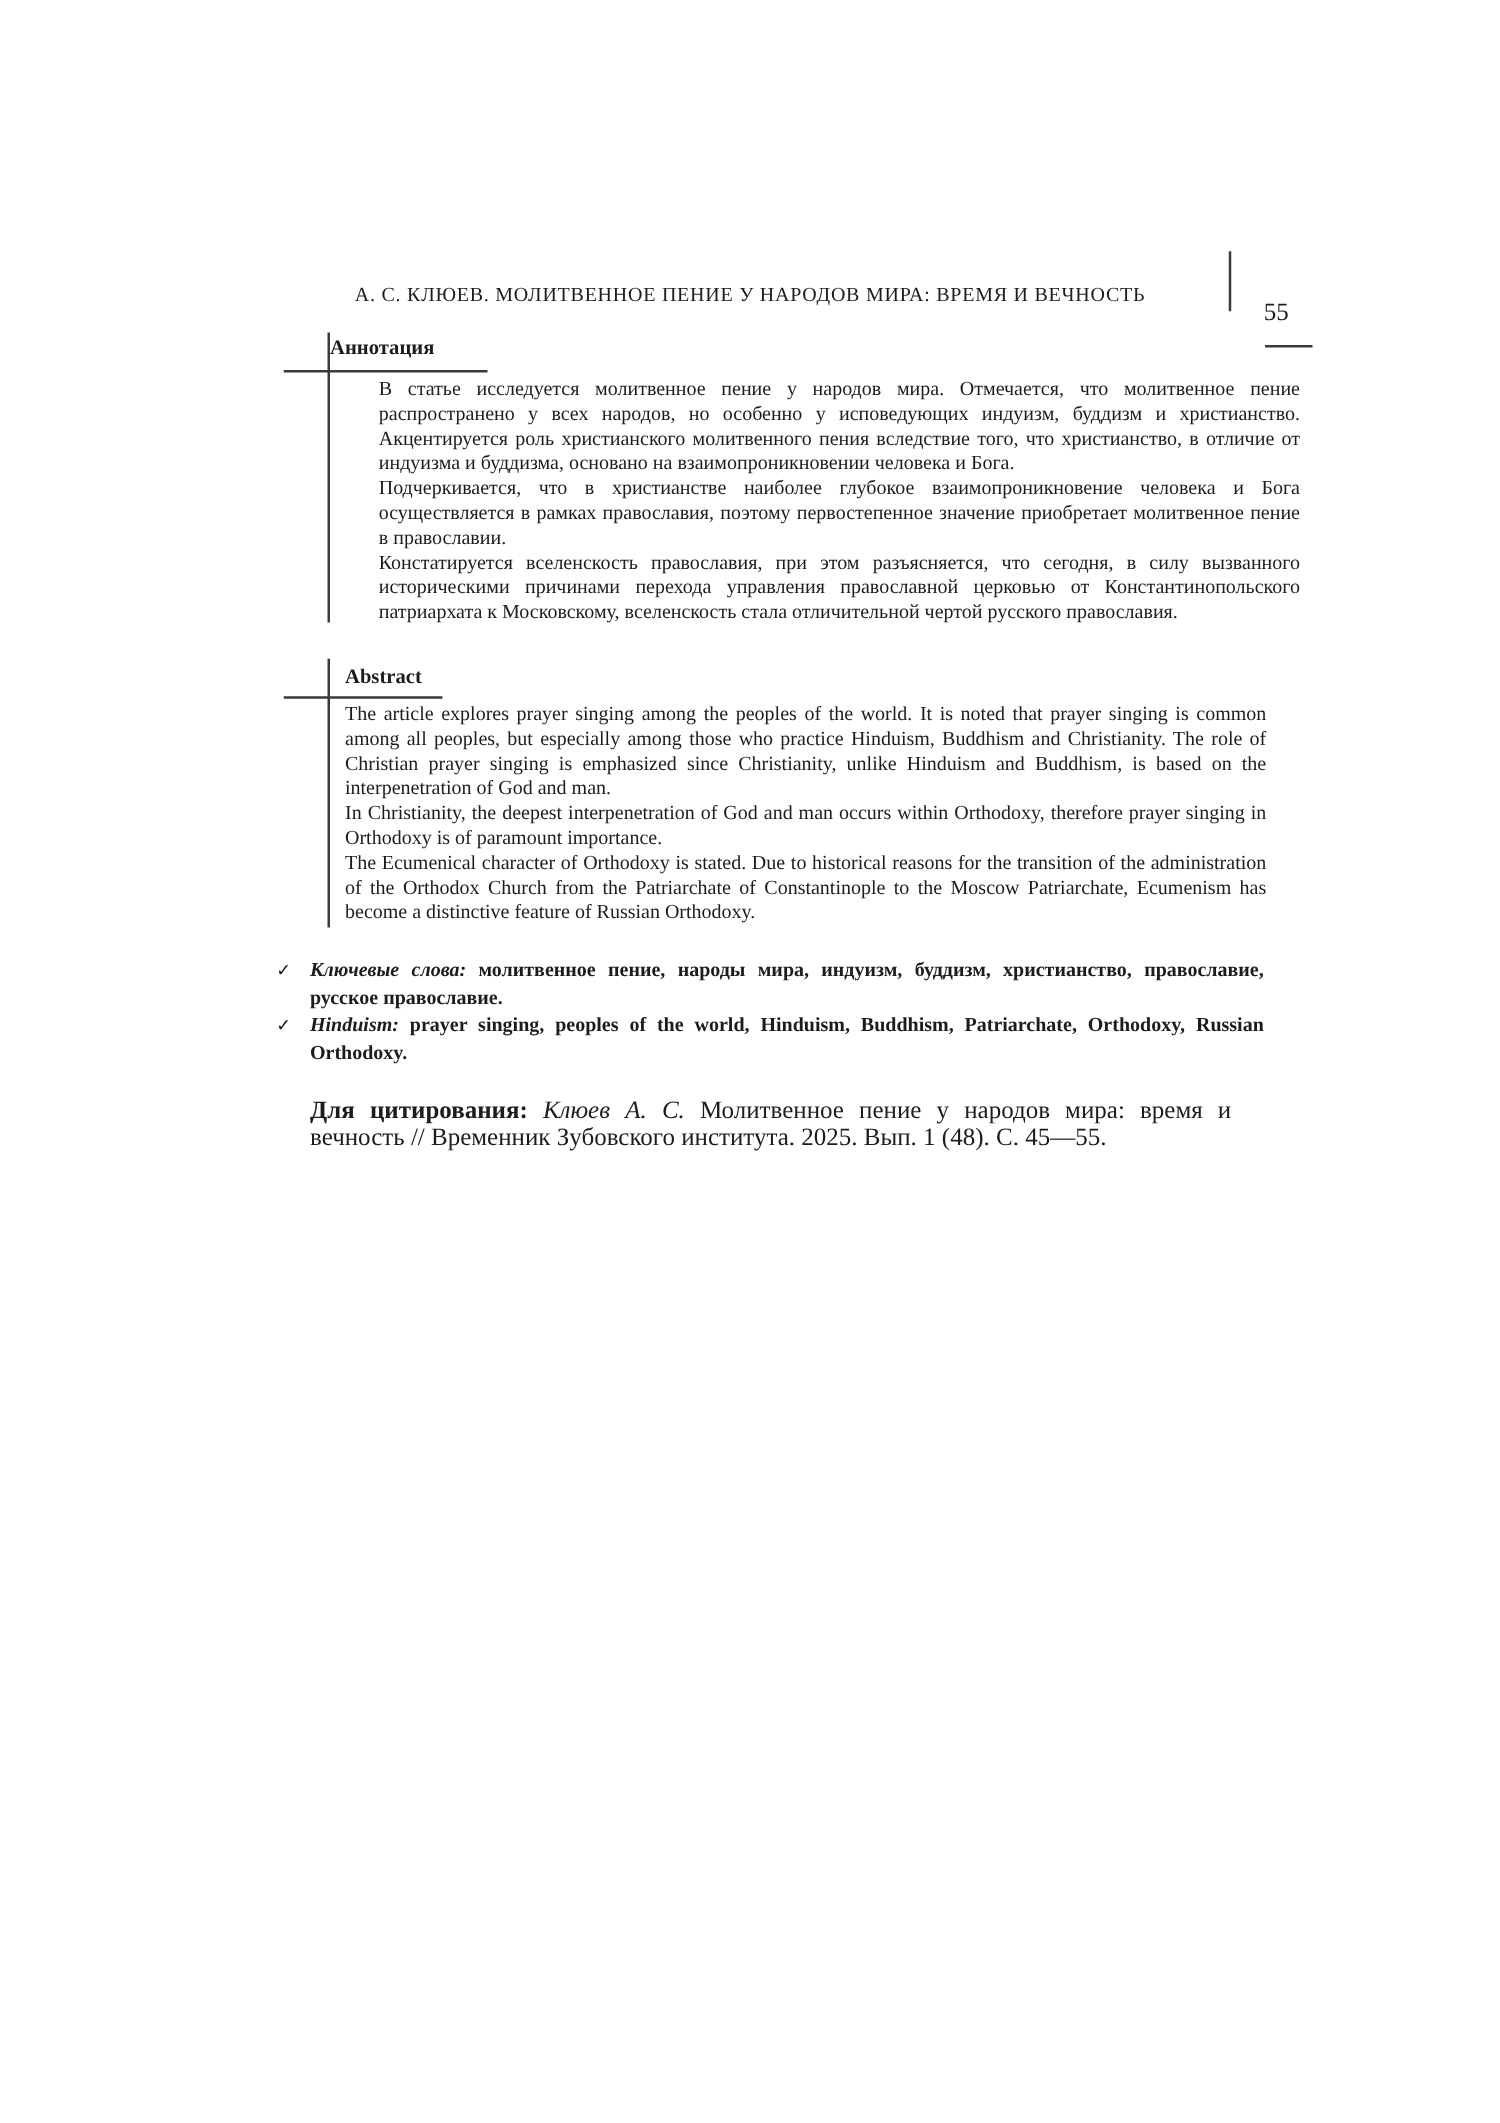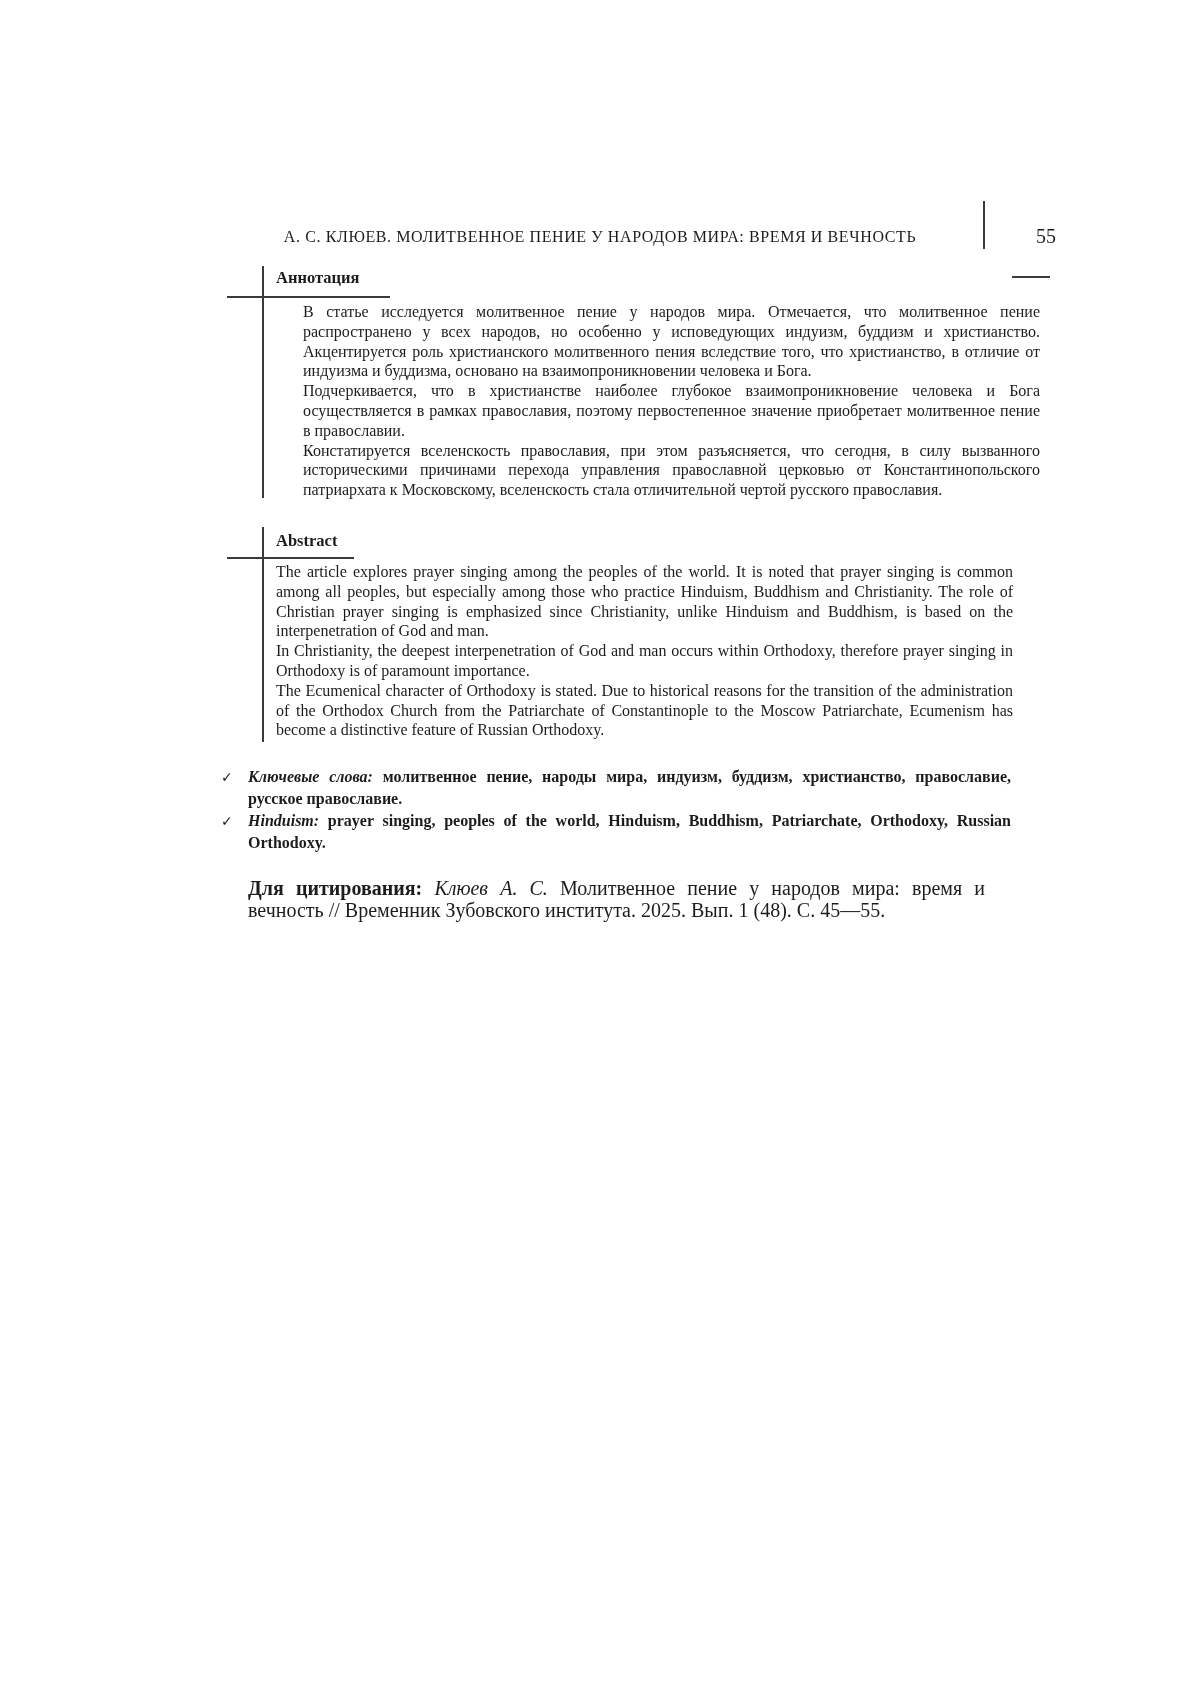--- a/index.html
+++ b/index.html
@@ -17,21 +17,21 @@
 
   
   .rh-title {
     left: 150px; top: 228px; width: 900px;
     text-align: center;
     font-size: 16px;
     letter-spacing: 0.6px;
     white-space: nowrap;
   }
   .rh-divider { left: 983px; top: 201px; width: 2px; height: 48px; background: #3a3a3a; }
-  .rh-page { left: 986px; top: 225px; width: 70px; text-align: right; font-size: 20px; }
+  .rh-page { left: 986px; top: 239px; width: 70px; text-align: center; font-size: 20px; }
   .rh-underline { left: 1012px; top: 276px; width: 38px; height: 2px; background: #3a3a3a; }
 
   
   .vrule { width: 2px; background: #3a3a3a; }
   .hrule { height: 2px; background: #3a3a3a; }
 
   .sec-label { font-weight: bold; font-size: 16.5px; }
 
   .sec-text {
     font-size: 16px;
@@ -66,21 +66,21 @@
 
 <div class="page">
 
   <div class="abs rh-title">А. С. КЛЮЕВ. МОЛИТВЕННОЕ ПЕНИЕ У НАРОДОВ МИРА: ВРЕМЯ И ВЕЧНОСТЬ</div>
   <div class="abs rh-divider"></div>
   <div class="abs rh-page">55</div>
   <div class="abs rh-underline"></div>
 
   <div class="abs vrule" style="left:262px; top:266px; height:232px;"></div>
   <div class="abs hrule" style="left:227px; top:296px; width:163px;"></div>
-  <div class="abs sec-label" style="left:276px; top:268px;">Аннотация</div>
+  <div class="abs sec-label" style="left:264px; top:268px;">Аннотация</div>
   <div class="abs sec-text" style="left:276px; top:302px; width:737px;margin-left:27px;">
     <p>В статье исследуется молитвенное пение у народов мира. Отмечается, что молитвенное пение распространено у всех народов, но особенно у исповедующих индуизм, буддизм и христианство. Акцентируется роль христианского молитвенного пения вследствие того, что христианство, в отличие от индуизма и буддизма, основано на взаимопроникновении человека и Бога.</p>
     <p>Подчеркивается, что в христианстве наиболее глубокое взаимопроникновение человека и Бога осуществляется в рамках православия, поэтому первостепенное значение приобретает молитвенное пение в православии.</p>
     <p>Констатируется вселенскость православия, при этом разъясняется, что сегодня, в силу вызванного историческими причинами перехода управления православной церковью от Константинопольского патриархата к Московскому, вселенскость стала отличительной чертой русского православия.</p>
   </div>
 
   <div class="abs vrule" style="left:262px; top:527px; height:215px;"></div>
   <div class="abs hrule" style="left:227px; top:557px; width:127px;"></div>
   <div class="abs sec-label" style="left:276px; top:531px;">Abstract</div>
   <div class="abs sec-text" style="left:276px; top:562px; width:737px;">

